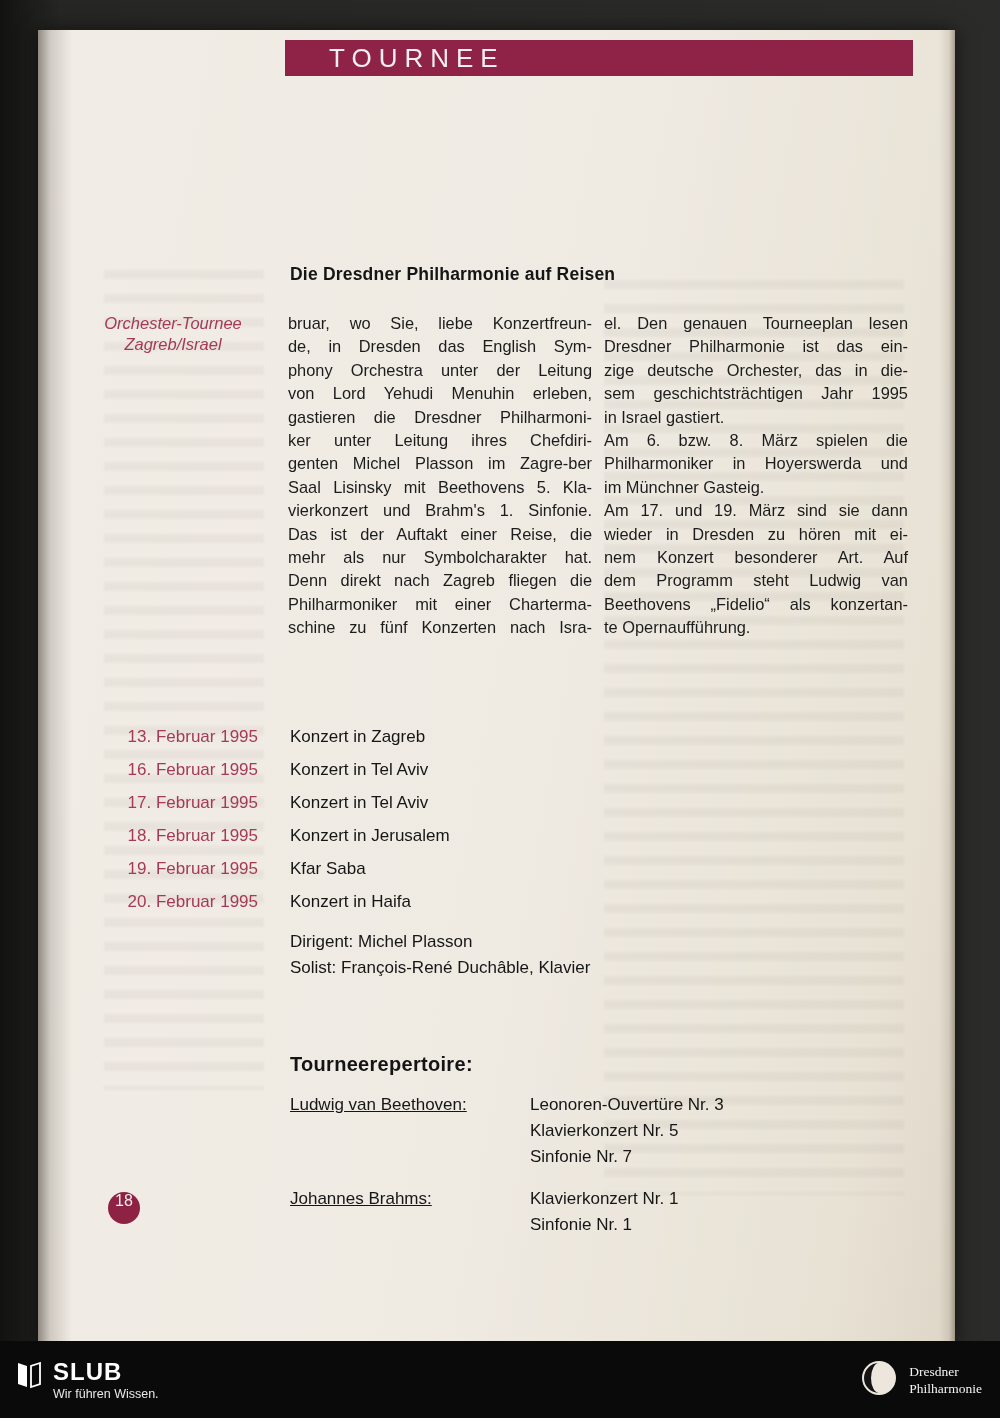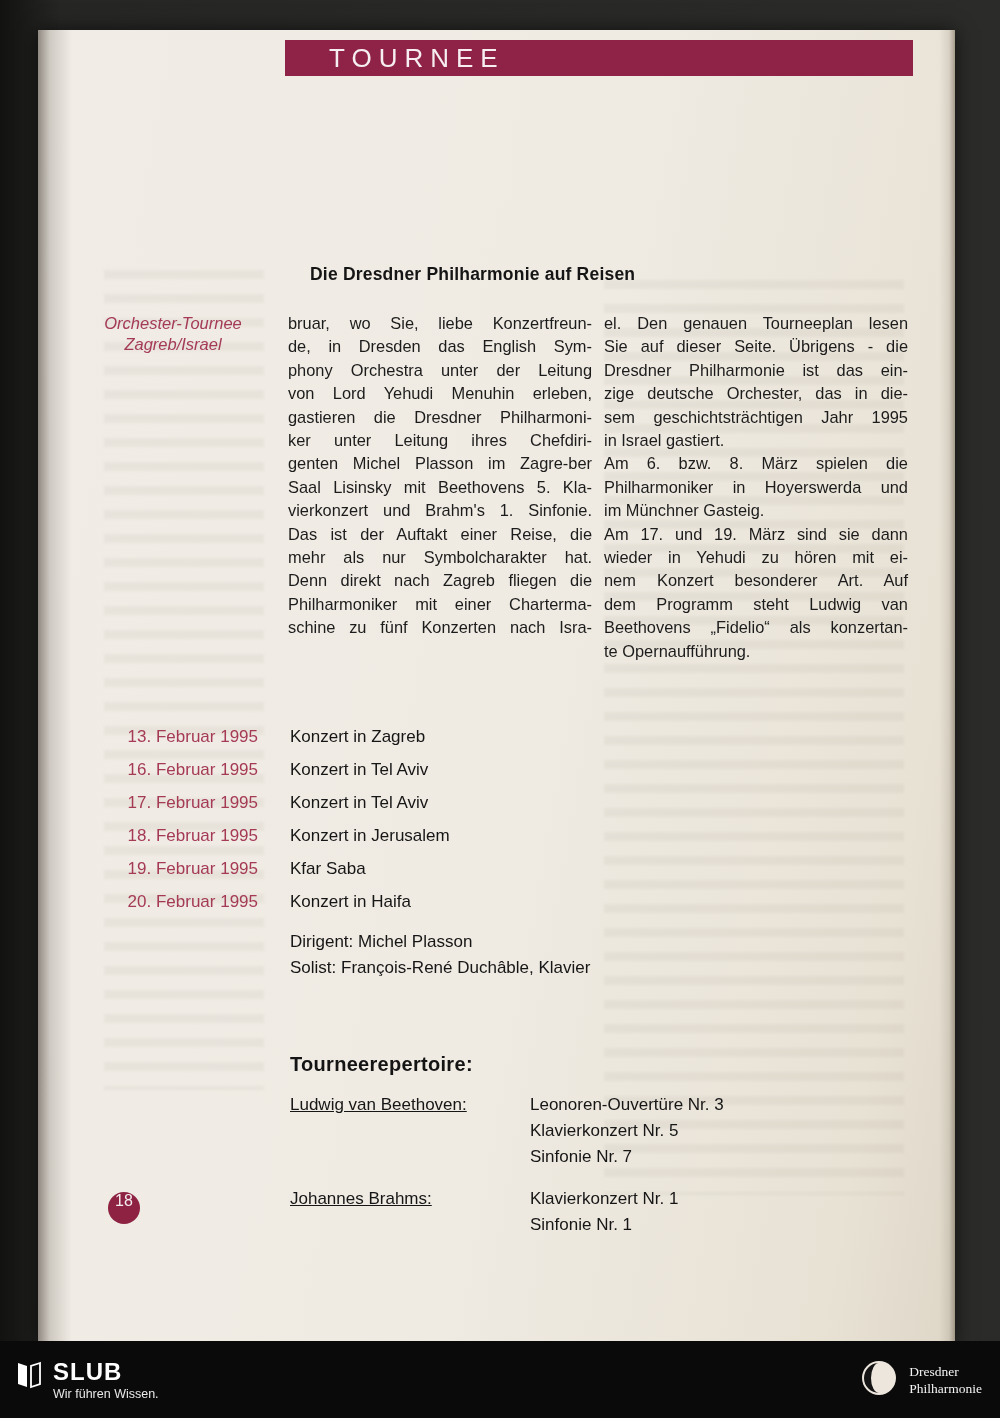--- a/index.html
+++ b/index.html
@@ -40,21 +40,21 @@
     background:#8e2347; display:flex; align-items:center;
   }
   .banner-title {
     color:#f6eef1; font-size:26px; font-weight:400;
     letter-spacing:7px; padding-left:44px; line-height:36px;
   }
 
   
   .article-title {
     position:absolute; left:252px; top:234px;
-    font-size:17.5px; font-weight:bold; color:#151515; letter-spacing:.2px;margin-left:20px;
+    font-size:17.5px; font-weight:bold; color:#151515; letter-spacing:.2px;
   }
   .margin-label {
     position:absolute; left:44px; top:283px; width:182px; text-align:center;
     font-style:italic; color:#a43a56; font-size:16.5px; line-height:21px;
   }
   .col {
     position:absolute; top:282px; width:304px;
     font-size:16.4px; line-height:23.4px; color:#1c1c1c;
   }
   .col-1 { left:250px; }
@@ -133,30 +133,29 @@
       <div>vierkonzert und Brahm's 1. Sinfonie.</div>
       <div>Das ist der Auftakt einer Reise, die</div>
       <div>mehr als nur Symbolcharakter hat.</div>
       <div>Denn direkt nach Zagreb fliegen die</div>
       <div>Philharmoniker mit einer Charterma-</div>
       <div>schine zu fünf Konzerten nach Isra-</div>
     </div>
 
     <div class="col col-2">
       <div>el. Den genauen Tourneeplan lesen</div>
-      <div>Sie auf dieser Seite. Übrigens - die</div>
       <div>Dresdner Philharmonie ist das ein-</div>
       <div>zige deutsche Orchester, das in die-</div>
       <div>sem geschichtsträchtigen Jahr 1995</div>
       <div class="pl">in Israel gastiert.</div>
       <div>Am 6. bzw. 8. März spielen die</div>
       <div>Philharmoniker in Hoyerswerda und</div>
       <div class="pl">im Münchner Gasteig.</div>
       <div>Am 17. und 19. März sind sie dann</div>
-      <div>wieder in Yehudi zu hören mit ei-</div>
+      <div>wieder in Dresden zu hören mit ei-</div>
       <div>nem Konzert besonderer Art. Auf</div>
       <div>dem Programm steht Ludwig van</div>
       <div>Beethovens „Fidelio“ als konzertan-</div>
       <div class="pl">te Opernaufführung.</div>
     </div>
 
     <div class="schedule">
       <div class="s-row">
         <span class="s-date">13. Februar 1995</span>
         <span class="s-event">Konzert in Zagreb</span>

